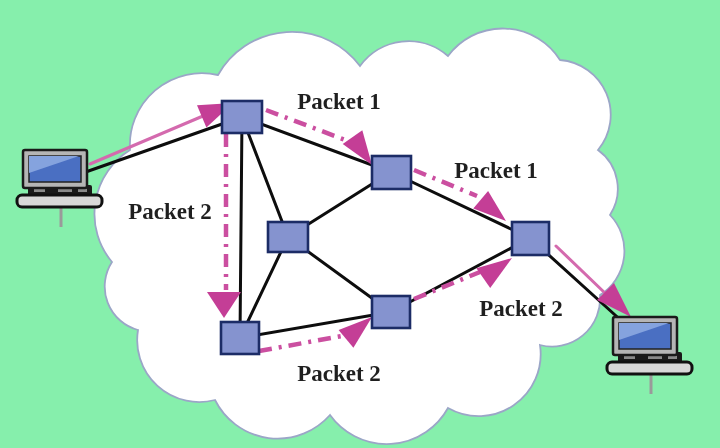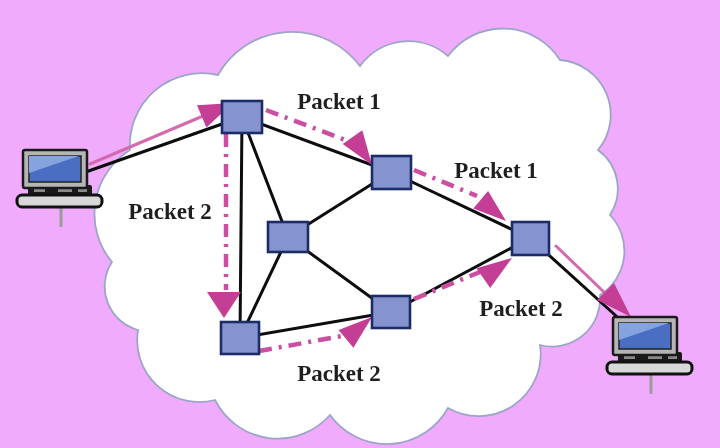--- a/index.html
+++ b/index.html
@@ -1,17 +1,17 @@
 <!DOCTYPE html>
 <html><head>
 <meta charset="utf-8">
 <style>
   html,body { margin:0; padding:0; background:#ffffff; }
   body { width:720px; height:448px; font-family:"Liberation Serif", serif; }
-  .figure-wrap { position:relative; width:720px; height:448px; background:#f0abfc; overflow:hidden; }
+  .figure-wrap { position:relative; width:720px; height:448px; background:#86efac; overflow:hidden; }
   svg { display:block; }
   .cloud   { fill:#ffffff; stroke:#9ba6c7; stroke-width:1.8; }
   .link    { stroke:#0d0d0d; stroke-width:3; stroke-linecap:round; }
   .router  { fill:#8593cf; stroke:#1c2c66; stroke-width:2.6; }
   .dash    { stroke:#cb4fa0; stroke-width:4.5; fill:none; stroke-dasharray:13 7 3 7; stroke-linecap:butt; }
   .pinksolid { stroke:#d46aae; stroke-width:3; stroke-linecap:round; }
   .ah      { fill:#c43e96; }
   .lbl     { font-family:"Liberation Serif", serif; font-weight:bold; font-size:23px;
              fill:#1f1f1f; text-anchor:middle; }
   .mon     { fill:#b5b5b5; stroke:#1a1a1a; stroke-width:2.5; }

